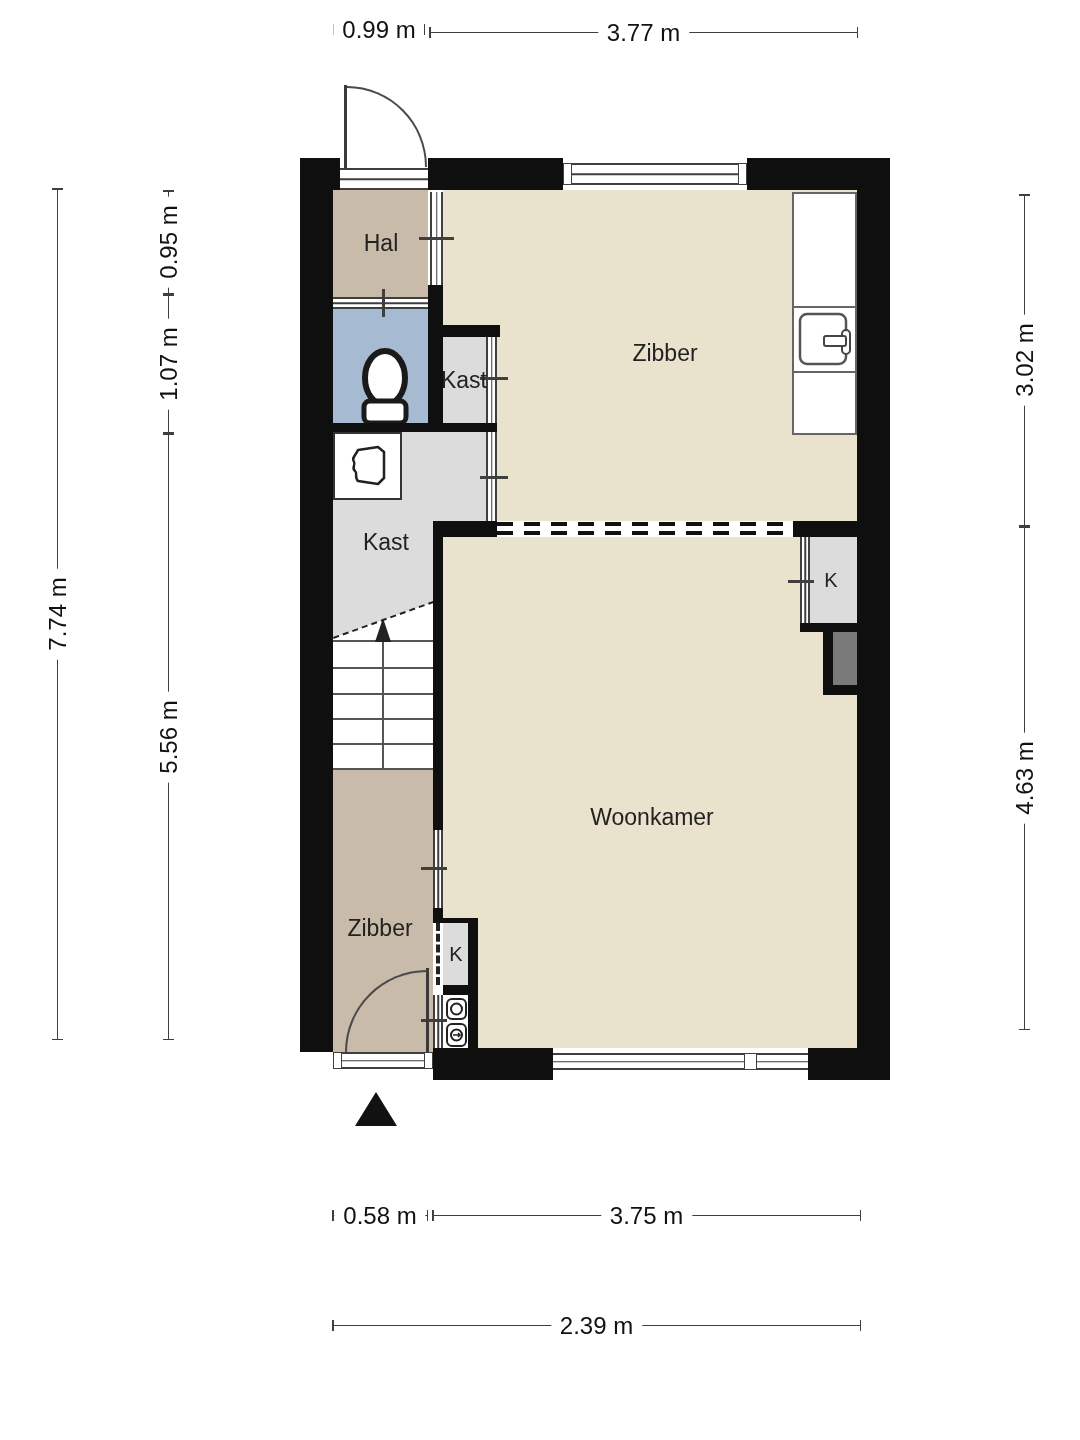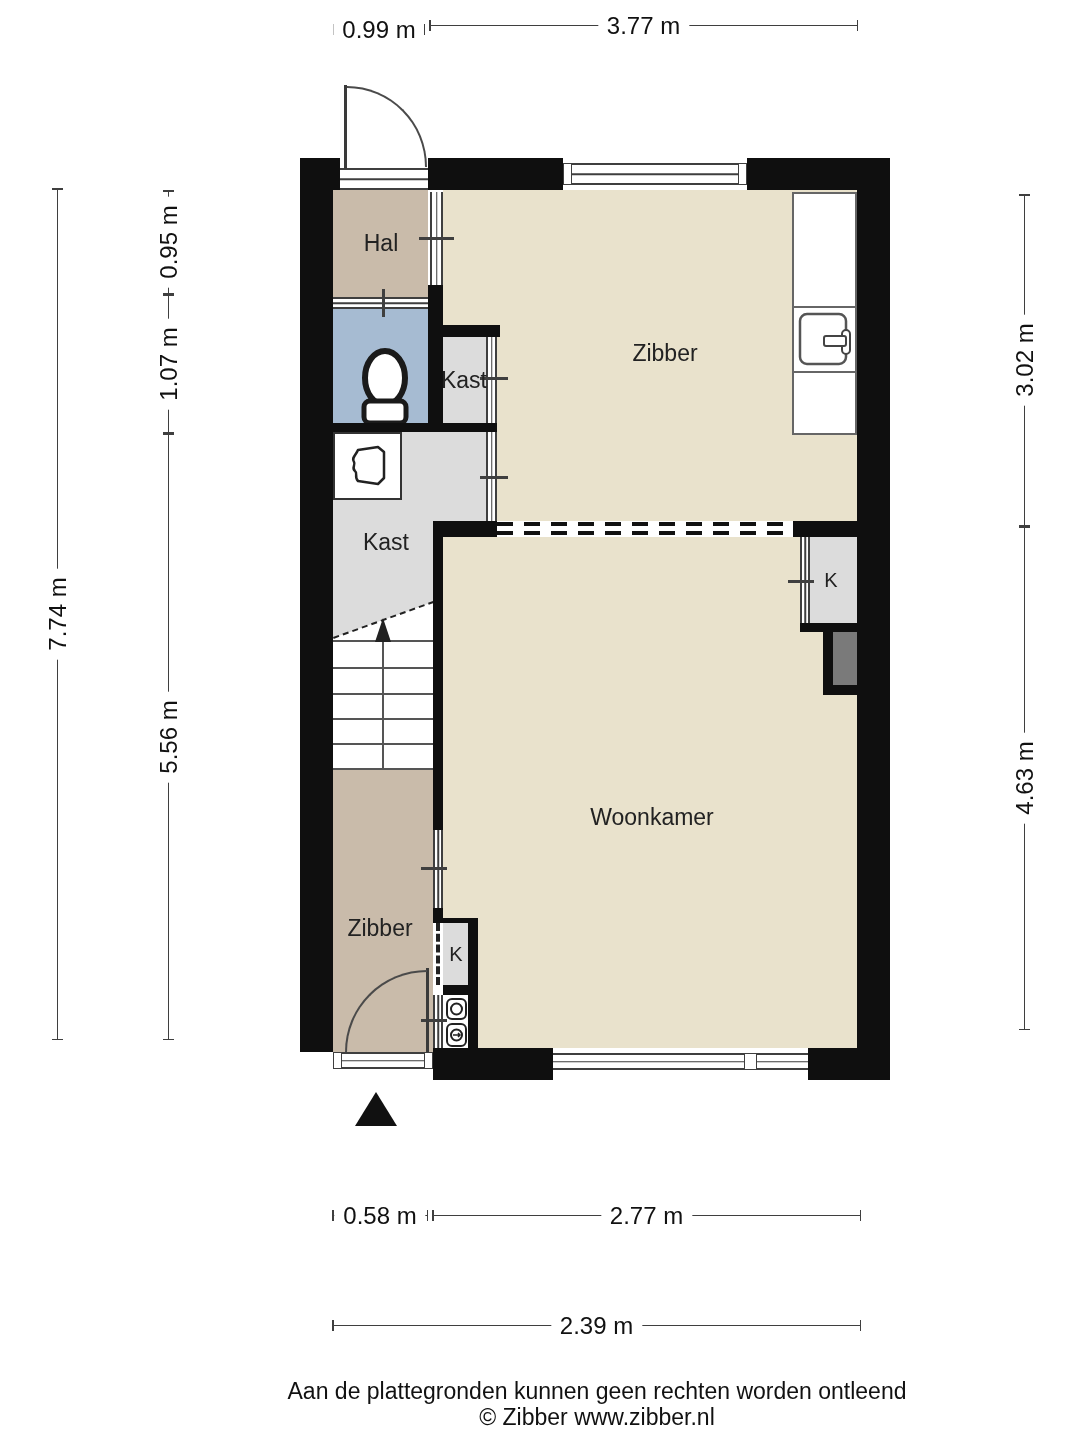--- a/index.html
+++ b/index.html
@@ -164,21 +164,21 @@
   <div class="room-label" style="left:464px;top:380px;">Kast</div>
   <div class="room-label" style="left:386px;top:542px;">Kast</div>
   <div class="room-label" style="left:652px;top:817px;">Woonkamer</div>
   <div class="room-label" style="left:380px;top:928px;">Zibber</div>
   <div class="room-label small" style="left:831px;top:580px;">K</div>
   <div class="room-label small" style="left:456px;top:954px;">K</div>
 
   <div class="dim dim-h" style="left:333px;top:29px;width:92px;">
     <span class="dim-label">0.99 m</span>
     </div>
-  <div class="dim dim-h" style="left:429px;top:25px;width:429px;">
+  <div class="dim dim-h" style="left:429px;top:32px;width:429px;">
     <span class="dim-label">3.77 m</span>
     </div>
 
   <div class="dim dim-v" style="left:57px;top:188px;height:852px;">
     <span class="dim-label">7.74 m</span>
     </div>
   <div class="dim dim-v" style="left:168px;top:190px;height:104px;">
     <span class="dim-label">0.95 m</span>
     </div>
   <div class="dim dim-v" style="left:168px;top:294px;height:139px;">
@@ -192,22 +192,20 @@
     <span class="dim-label">3.02 m</span>
     </div>
   <div class="dim dim-v" style="left:1024px;top:526px;height:504px;">
     <span class="dim-label">4.63 m</span>
     </div>
 
   <div class="dim dim-h" style="left:332px;top:1215px;width:96px;">
     <span class="dim-label">0.58 m</span>
     </div>
   <div class="dim dim-h" style="left:432px;top:1215px;width:429px;">
-    <span class="dim-label">2.77 m</span>
+    <span class="dim-label">3.75 m</span>
     </div>
   <div class="dim dim-h" style="left:332px;top:1325px;width:529px;">
     <span class="dim-label">2.39 m</span>
     </div>
 
-  <div class="footer-line" style="top:1378px;">Aan de plattegronden kunnen geen rechten worden ontleend</div>
-  <div class="footer-line" style="top:1404px;">© Zibber www.zibber.nl</div>
 
 </div>
 
 </body></html>

